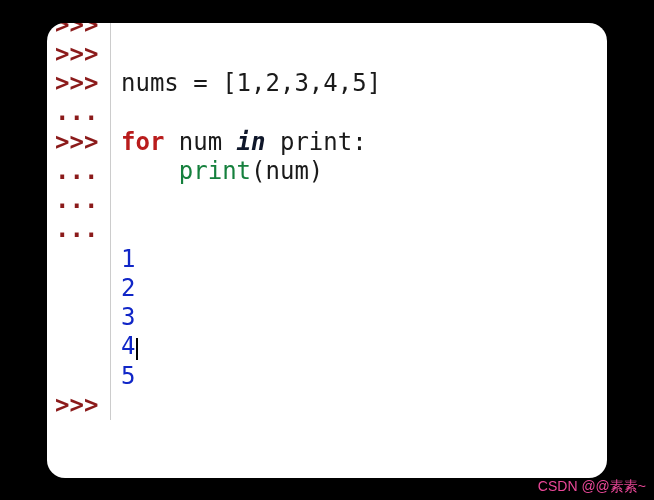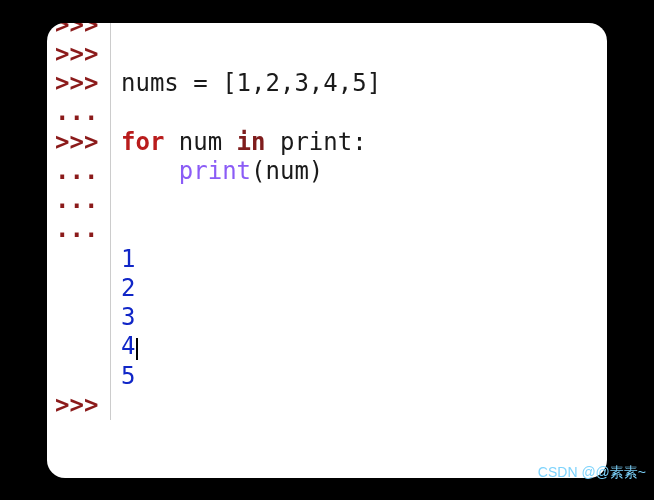--- a/index.html
+++ b/index.html
@@ -46,36 +46,36 @@
       top: 0;
       bottom: 0;
       width: 1px;
       background: #ccc;
     }
     .content {
       padding-left: 10px;
       color: #1a1a1a;
     }
     .kw-for { color: #b91c1c; font-weight: bold; }
-    .kw-in { color: #7f1d1d; font-weight: bold; }
-    .fn-print { color: #8b5cf6; }
+    .kw-in { color: #0f172a; font-weight: bold; font-style: italic; }
+    .fn-print { color: #15803d; }
     .output { color: #1026c7; }
     .cursor {
       display: inline-block;
       width: 1.5px;
       height: 22px;
       background: #000;
       vertical-align: text-bottom;
       margin-left: 1px;
     }
     .watermark {
       position: absolute;
       right: 8px;
-      bottom: 18px;
-      color: #7dd3fc;
+      bottom: 4px;
+      color: #ec4899;
       font-size: 14px;
       font-family: sans-serif;
     }
   </style>
 </head>
 <body>
 
 <div class="terminal">
   <div class="code-area" id="code-area">
       <div class="line" style="margin-top: -18px;"><div class="gutter">&gt;&gt;&gt;</div><div class="content"></div></div>

